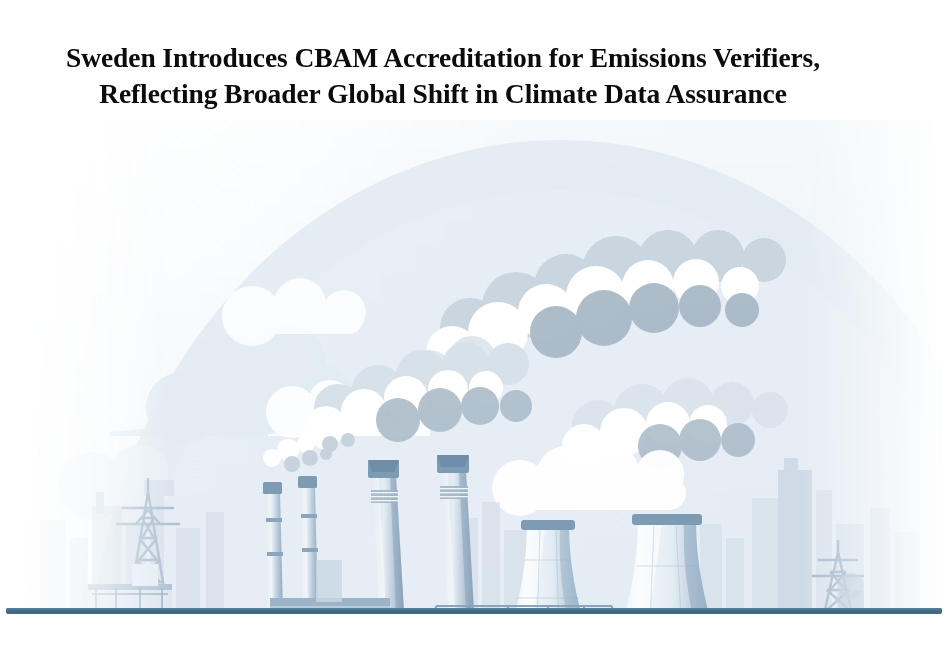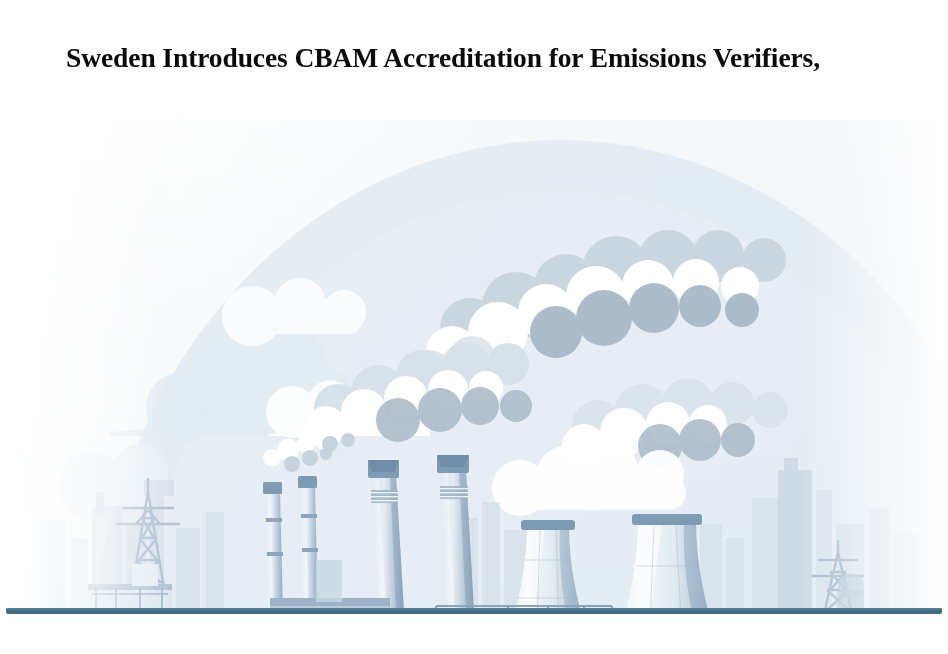--- a/index.html
+++ b/index.html
@@ -29,20 +29,21 @@
   }
   .illus svg{display:block;}
 </style>
 </head>
 <body>
 
 <div class="page">
 
   <h1 class="headline">
     <span class="l">Sweden Introduces CBAM Accreditation for Emissions Verifiers,</span>
+    <span class="l">Reflecting Broader Global Shift in Climate Data Assurance</span>
   </h1>
 
   <div class="illus">
     <svg width="948" height="498" viewBox="0 0 948 498" xmlns="http://www.w3.org/2000/svg">
       <defs>
         <linearGradient id="skyFade" x1="0" y1="0" x2="1" y2="0">
           <stop offset="0%" stop-color="#ffffff"></stop>
           <stop offset="22%" stop-color="#fbfdfe"></stop>
           <stop offset="55%" stop-color="#eff4f8"></stop>
           <stop offset="100%" stop-color="#eaf1f6"></stop>

